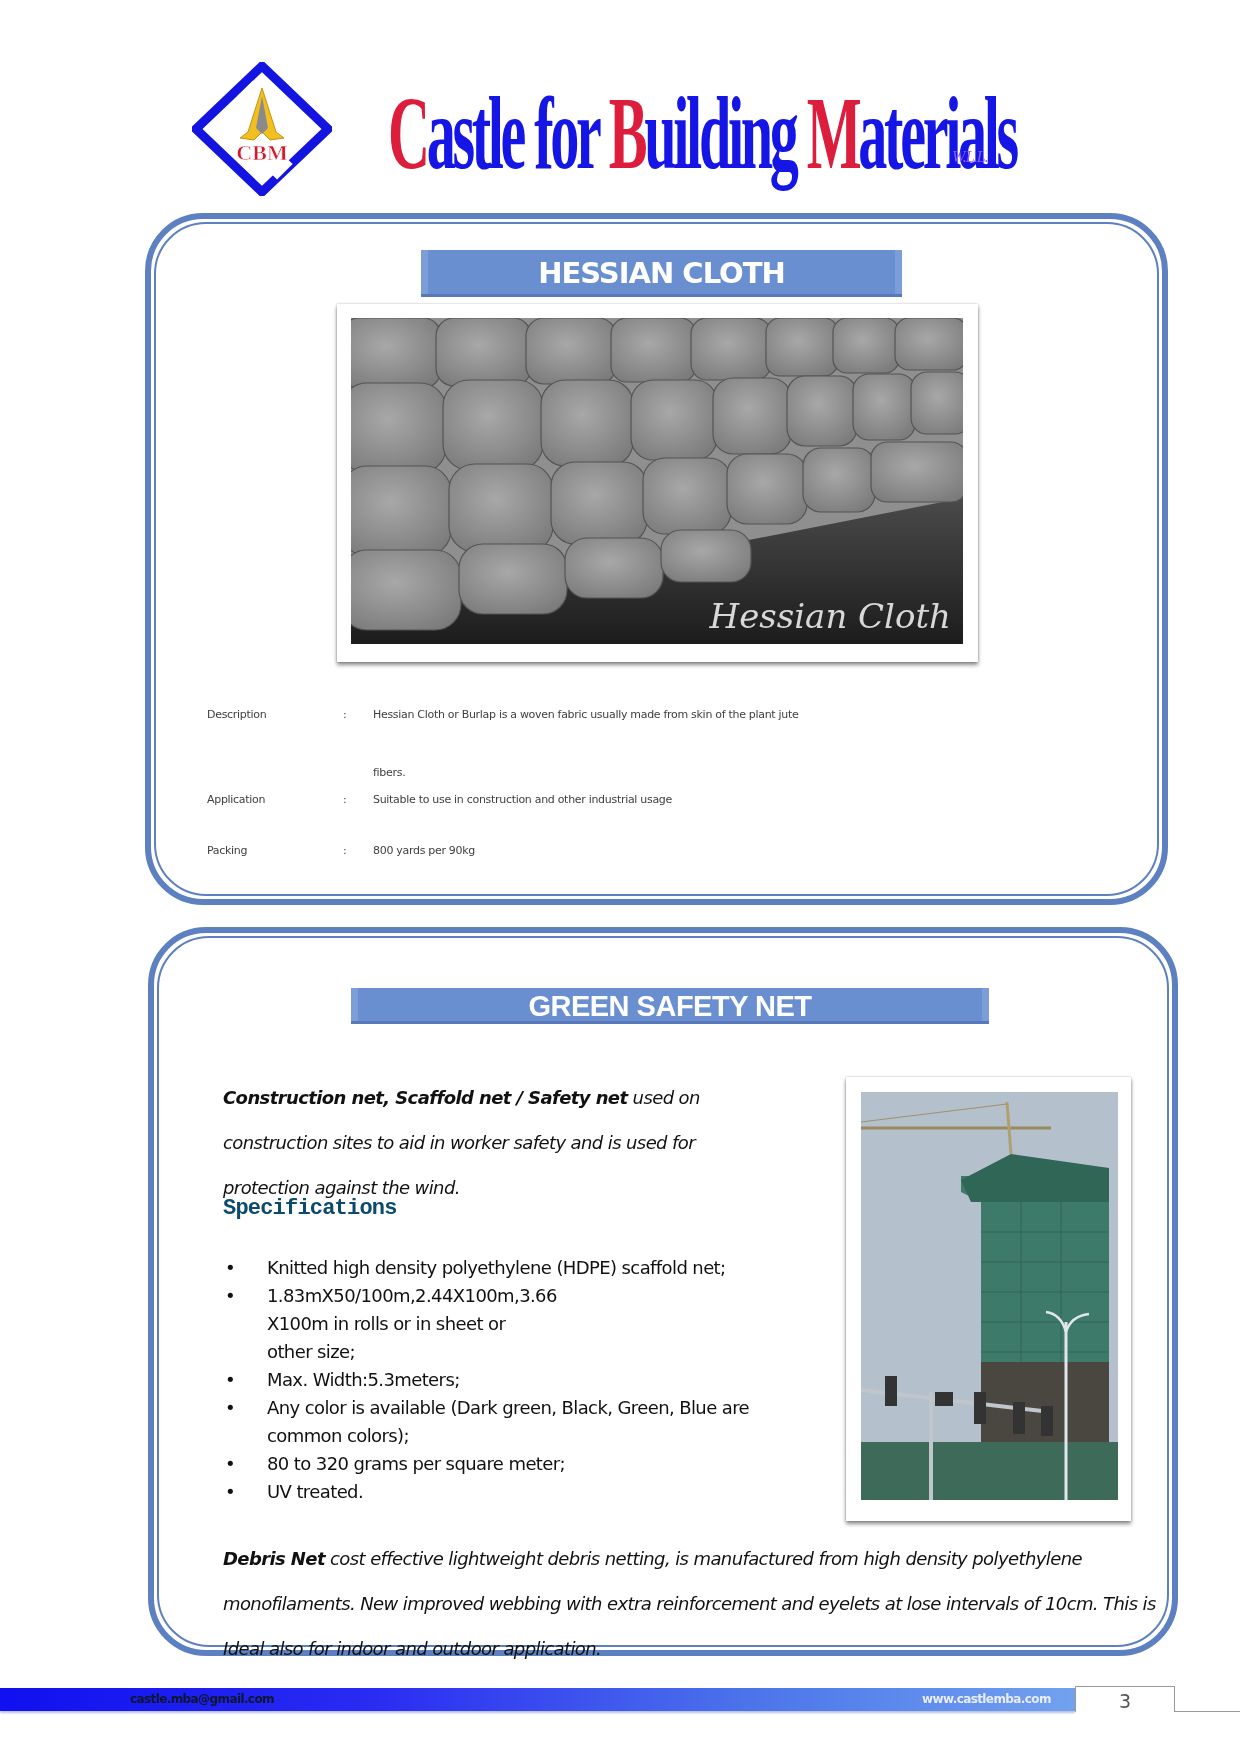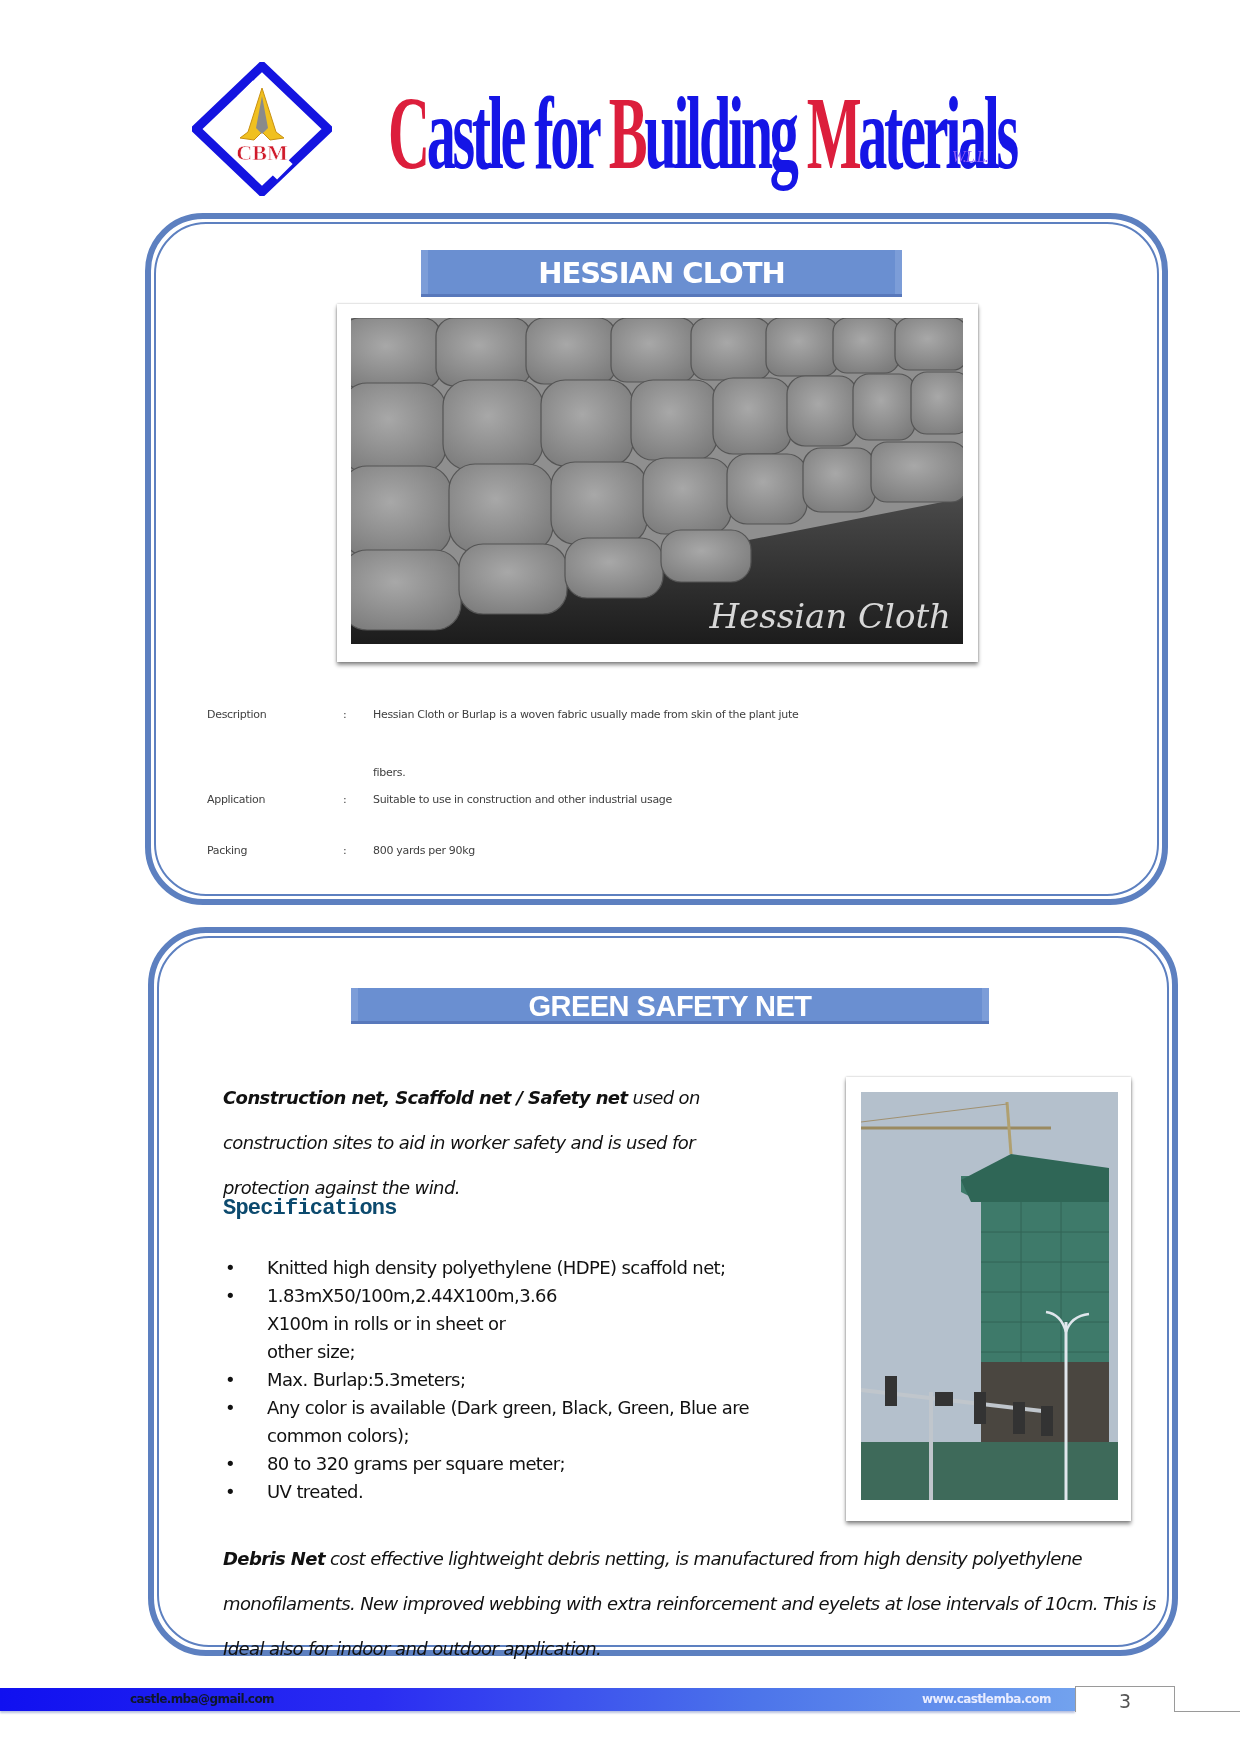--- a/index.html
+++ b/index.html
@@ -158,21 +158,21 @@
 
 <div id="intro" class="abs body-text"><b>Construction net, Scaffold net / Safety net</b><span> used on construction sites to aid in worker safety and is used for protection against the wind.</span></div>
 
 <div id="spec-heading" class="abs">Specifications</div>
 
 <ul id="bullets" class="abs">
   <li><span class="bullet">•</span><span class="pre">Knitted high density polyethylene (HDPE) scaffold net;</span></li>
   <li><span class="bullet">•</span><span class="pre">1.83mX50/100m,2.44X100m,3.66
 X100m in rolls or in sheet or
 other size;</span></li>
-  <li><span class="bullet">•</span><span class="pre">Max. Burlap:5.3meters;</span></li>
+  <li><span class="bullet">•</span><span class="pre">Max. Width:5.3meters;</span></li>
   <li><span class="bullet">•</span><span class="pre">Any color is available (Dark green, Black, Green, Blue are
 common colors);</span></li>
   <li><span class="bullet">•</span><span class="pre">80 to 320 grams per square meter;</span></li>
   <li><span class="bullet">•</span><span class="pre">UV treated.</span></li>
 </ul>
 
 <div id="net-frame" class="abs photo-frame"></div>
 <div id="net-photo" class="abs">
   <svg width="257" height="408" viewBox="0 0 257 408">
     <rect x="0" y="0" width="257" height="408" fill="#b4c0cc"></rect>

